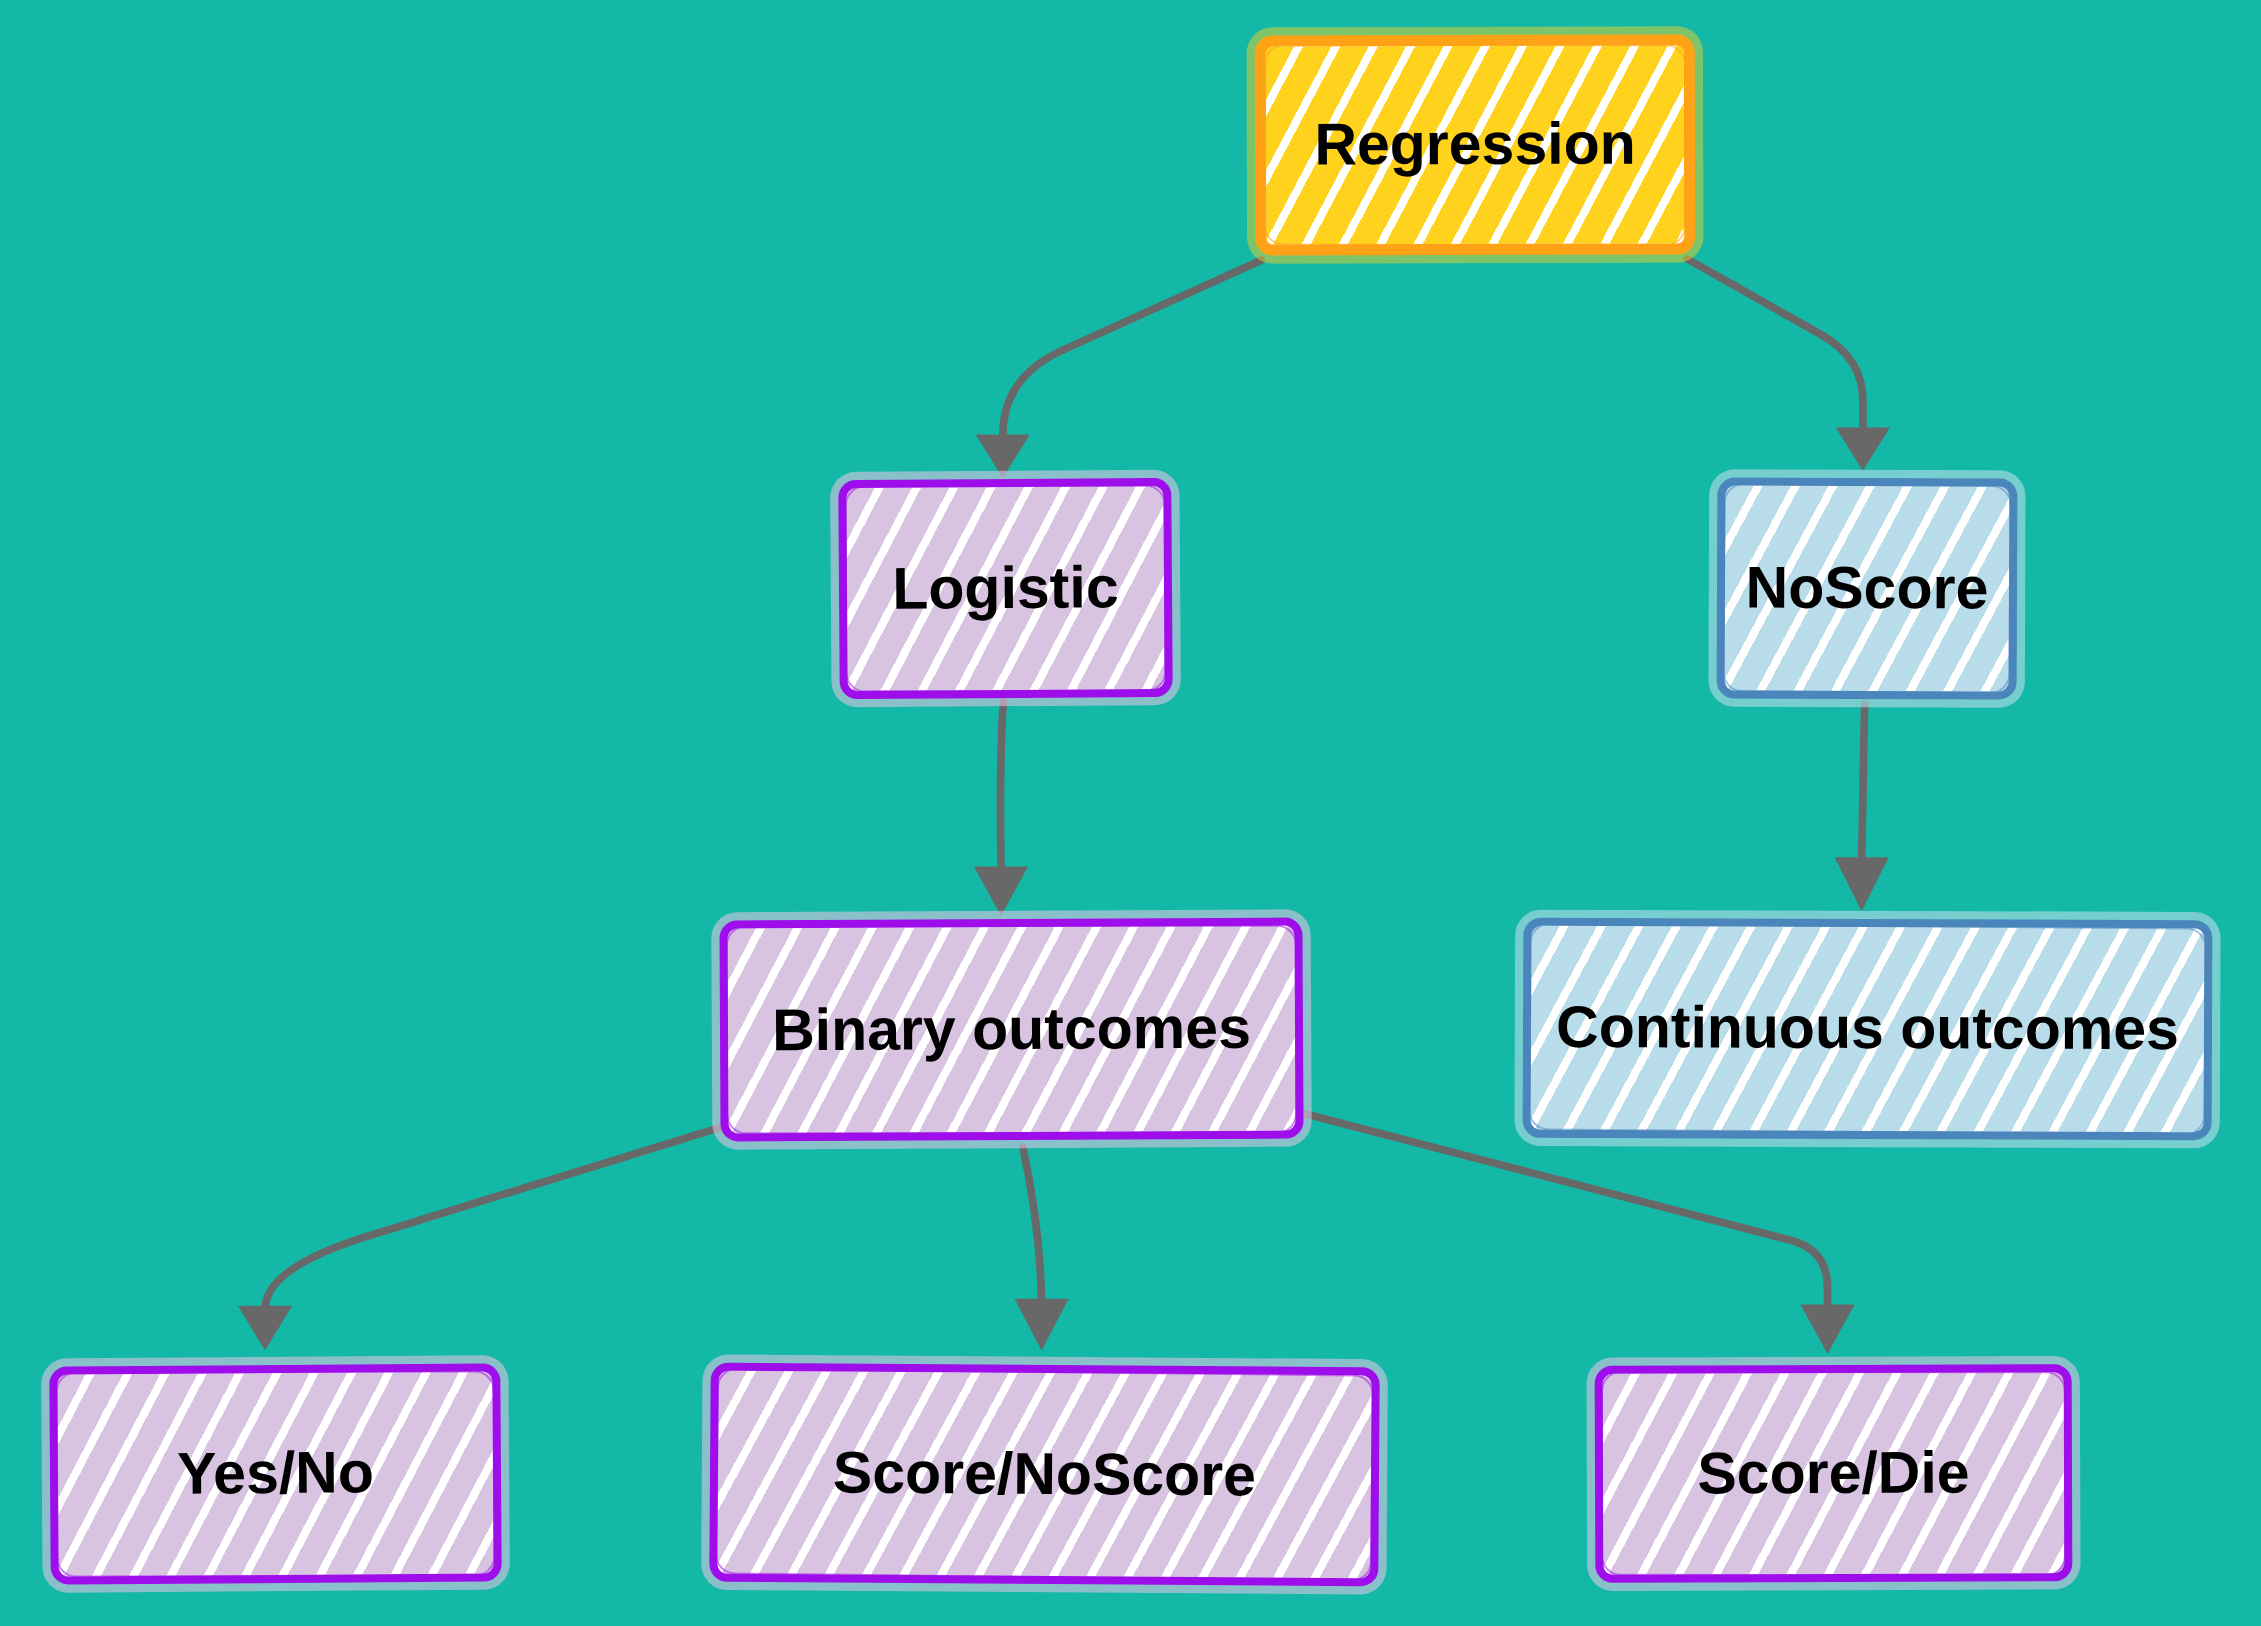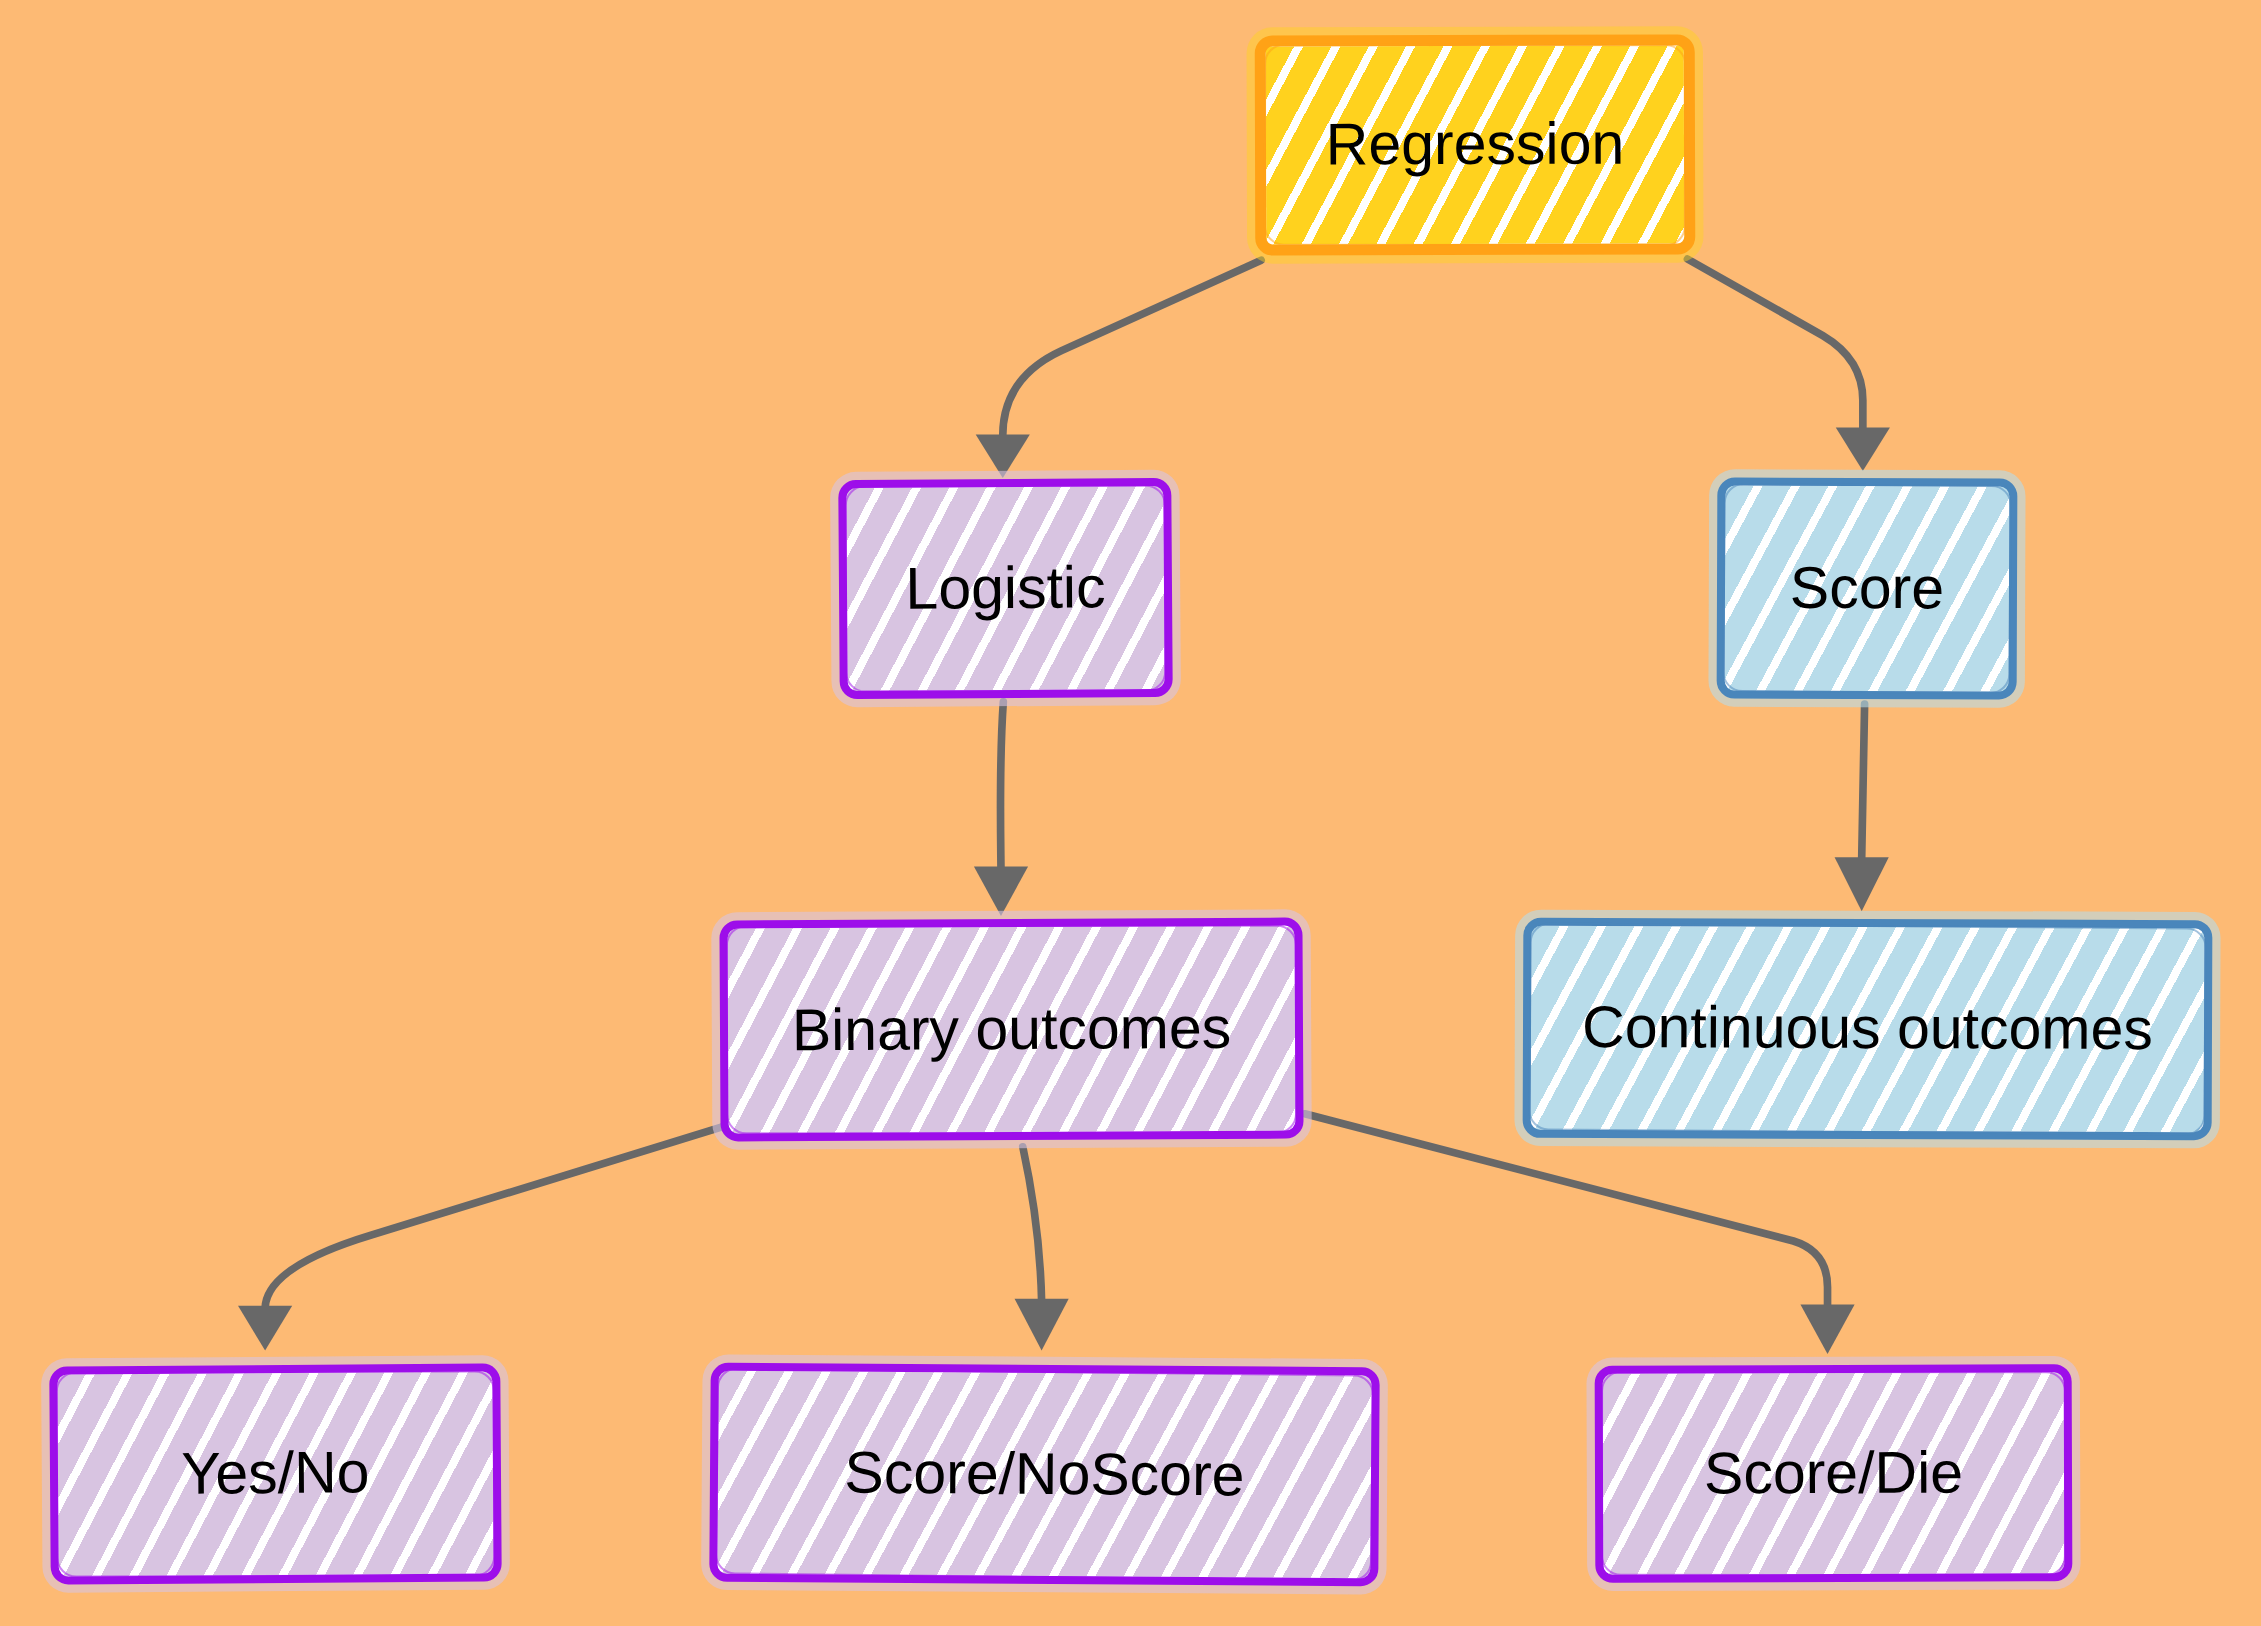--- a/index.html
+++ b/index.html
@@ -1,22 +1,23 @@
 <!DOCTYPE html>
 <html style="font-size:9.4px"><head>
 <meta charset="utf-8">
 <style>
   html,body{margin:0;padding:0;background:#ffffff;}
   #canvas{
     position:relative;
     width:2261px;
     height:1626px;
-    background:#fdba74;
+    background:#14b8a6;
     overflow:hidden;
     font-family:"Liberation Sans", sans-serif;
+    font-weight:bold;
   }
   #edge-layer{
     position:absolute;left:0;top:0;width:2261px;height:1626px;
   }
   .edge-path{
     fill:none;
     stroke:#686868;
     stroke-width:13;
     stroke-linecap:round;
     stroke-linejoin:round;
@@ -128,21 +129,21 @@
 
   <div class="node theme-yellow" id="node-regression">
     <span class="node-label">Regression</span>
   </div>
 
   <div class="node theme-purple" id="node-logistic">
     <span class="node-label">Logistic</span>
   </div>
 
   <div class="node theme-blue" id="node-linear">
-    <span class="node-label">Score</span>
+    <span class="node-label">NoScore</span>
   </div>
 
   <div class="node theme-purple" id="node-binary">
     <span class="node-label">Binary outcomes</span>
   </div>
 
   <div class="node theme-blue" id="node-continuous">
     <span class="node-label">Continuous outcomes</span>
   </div>
 

